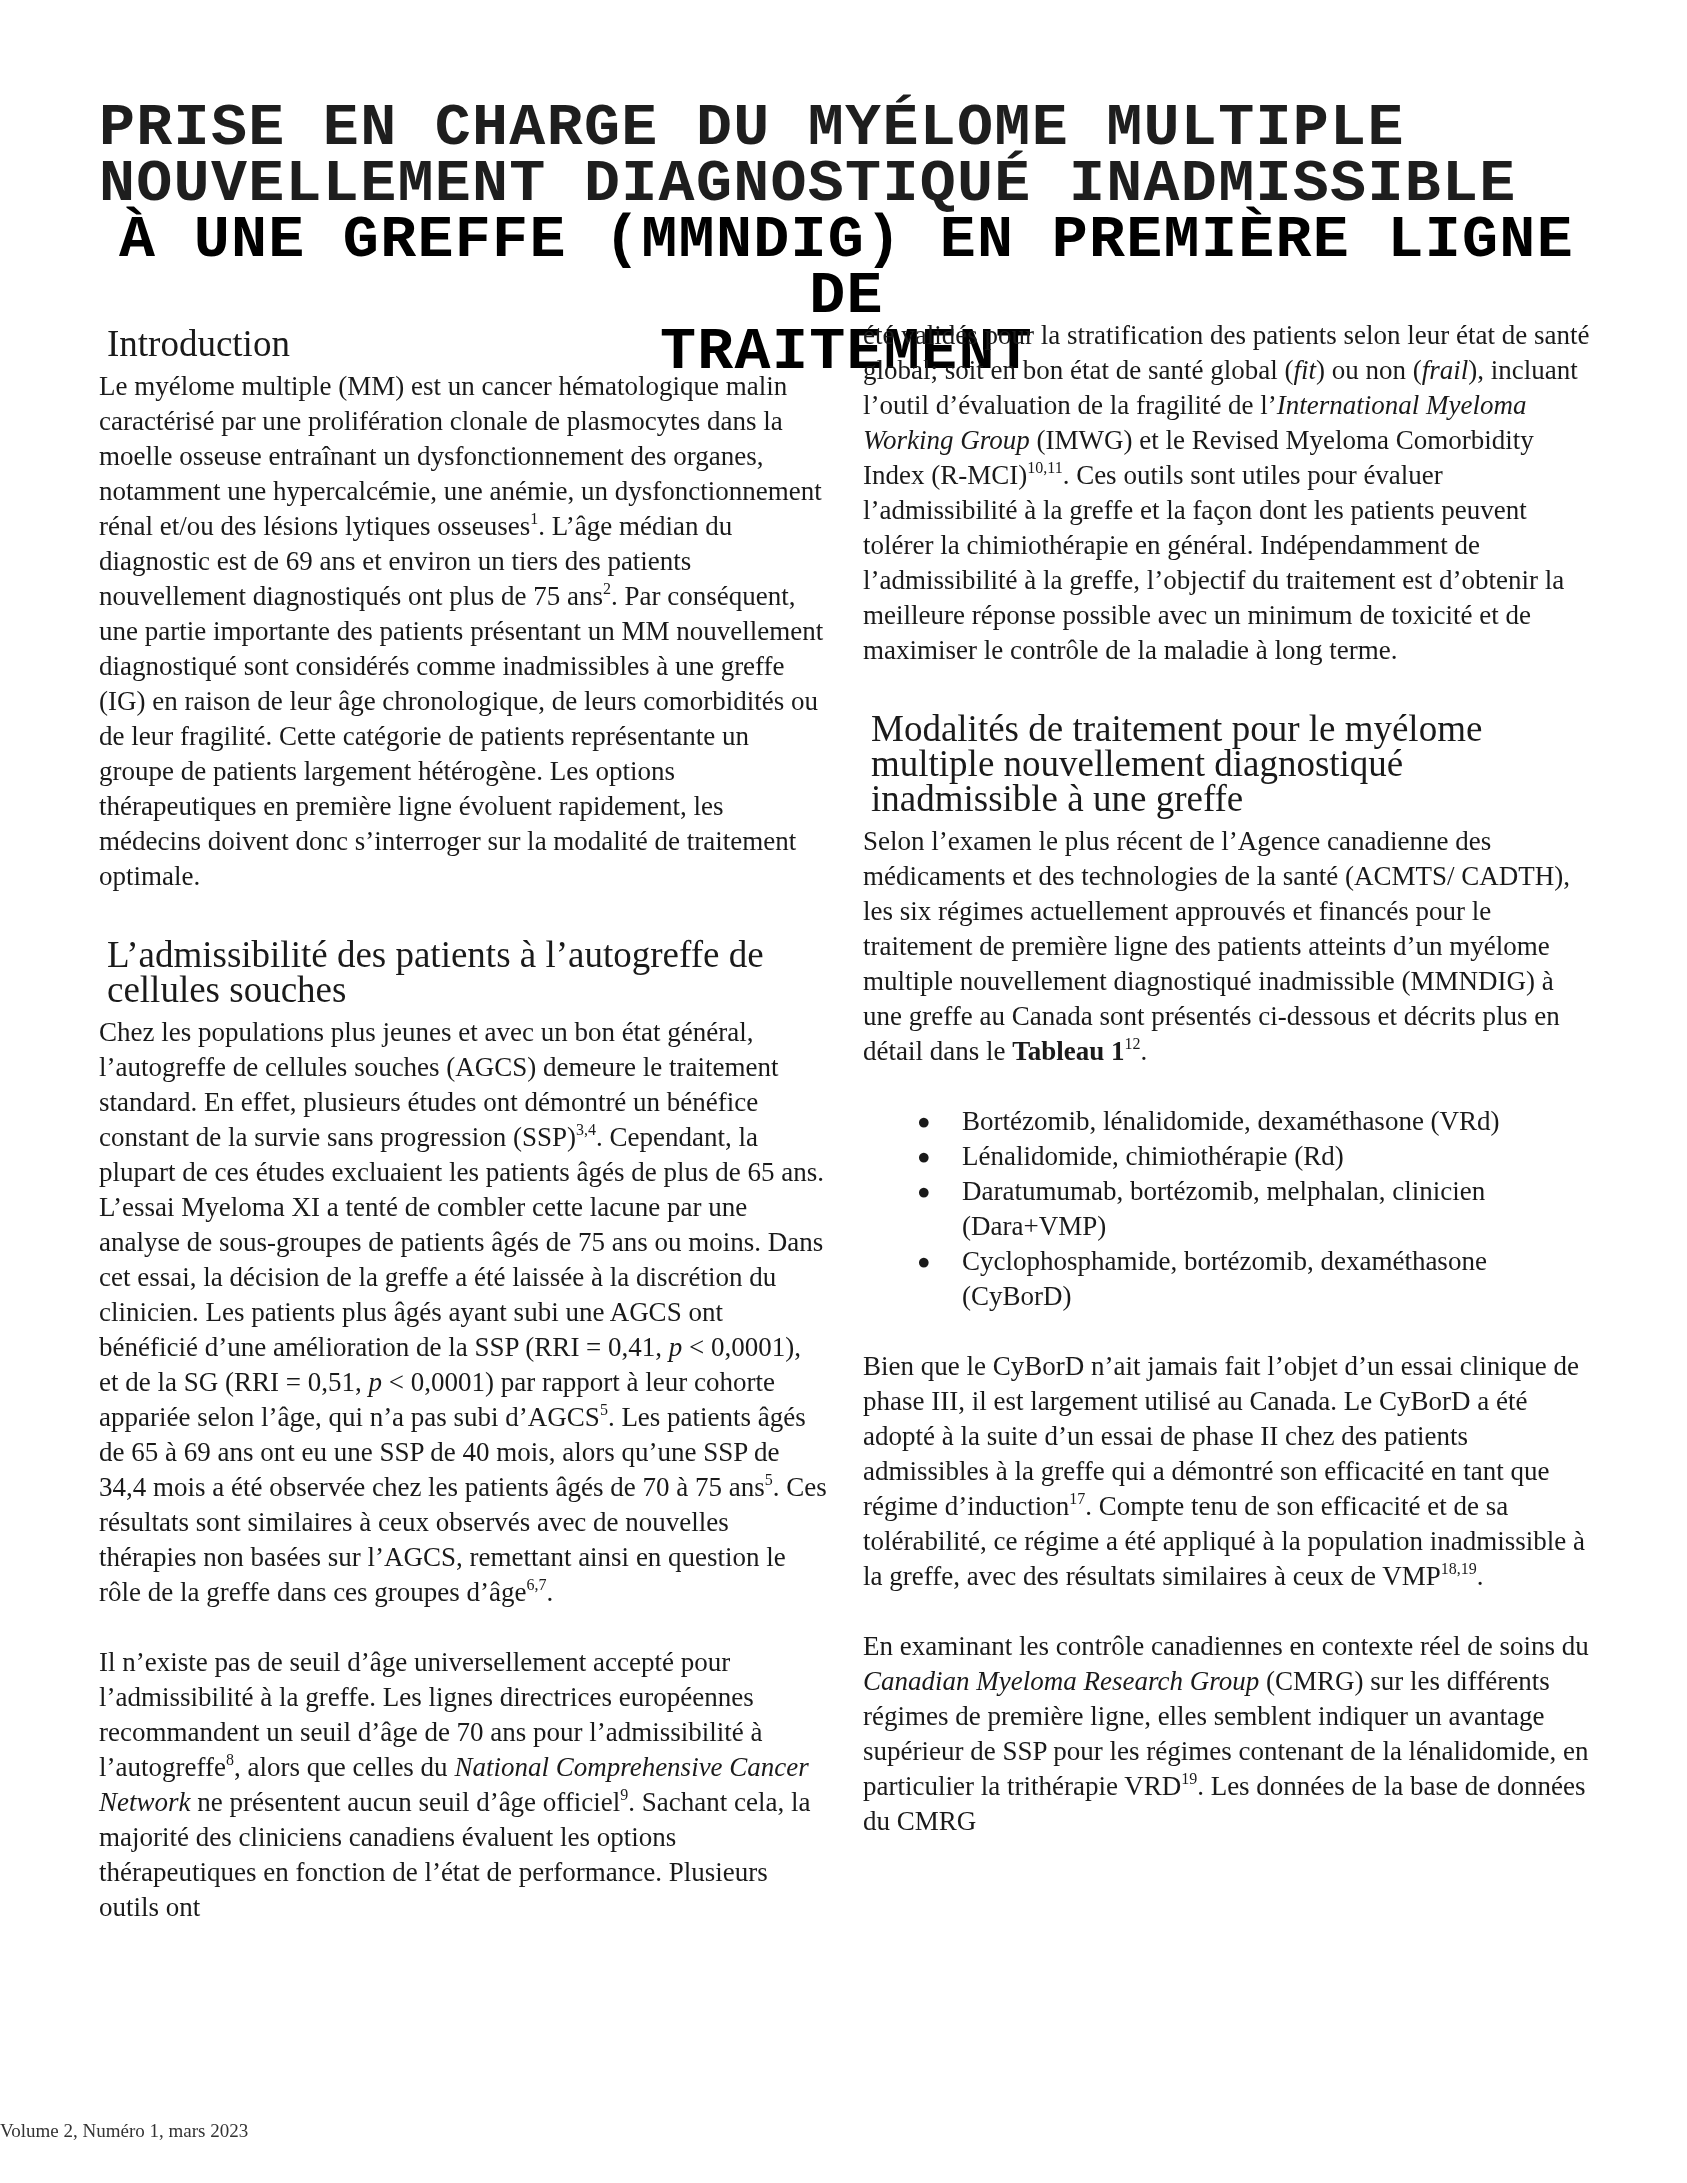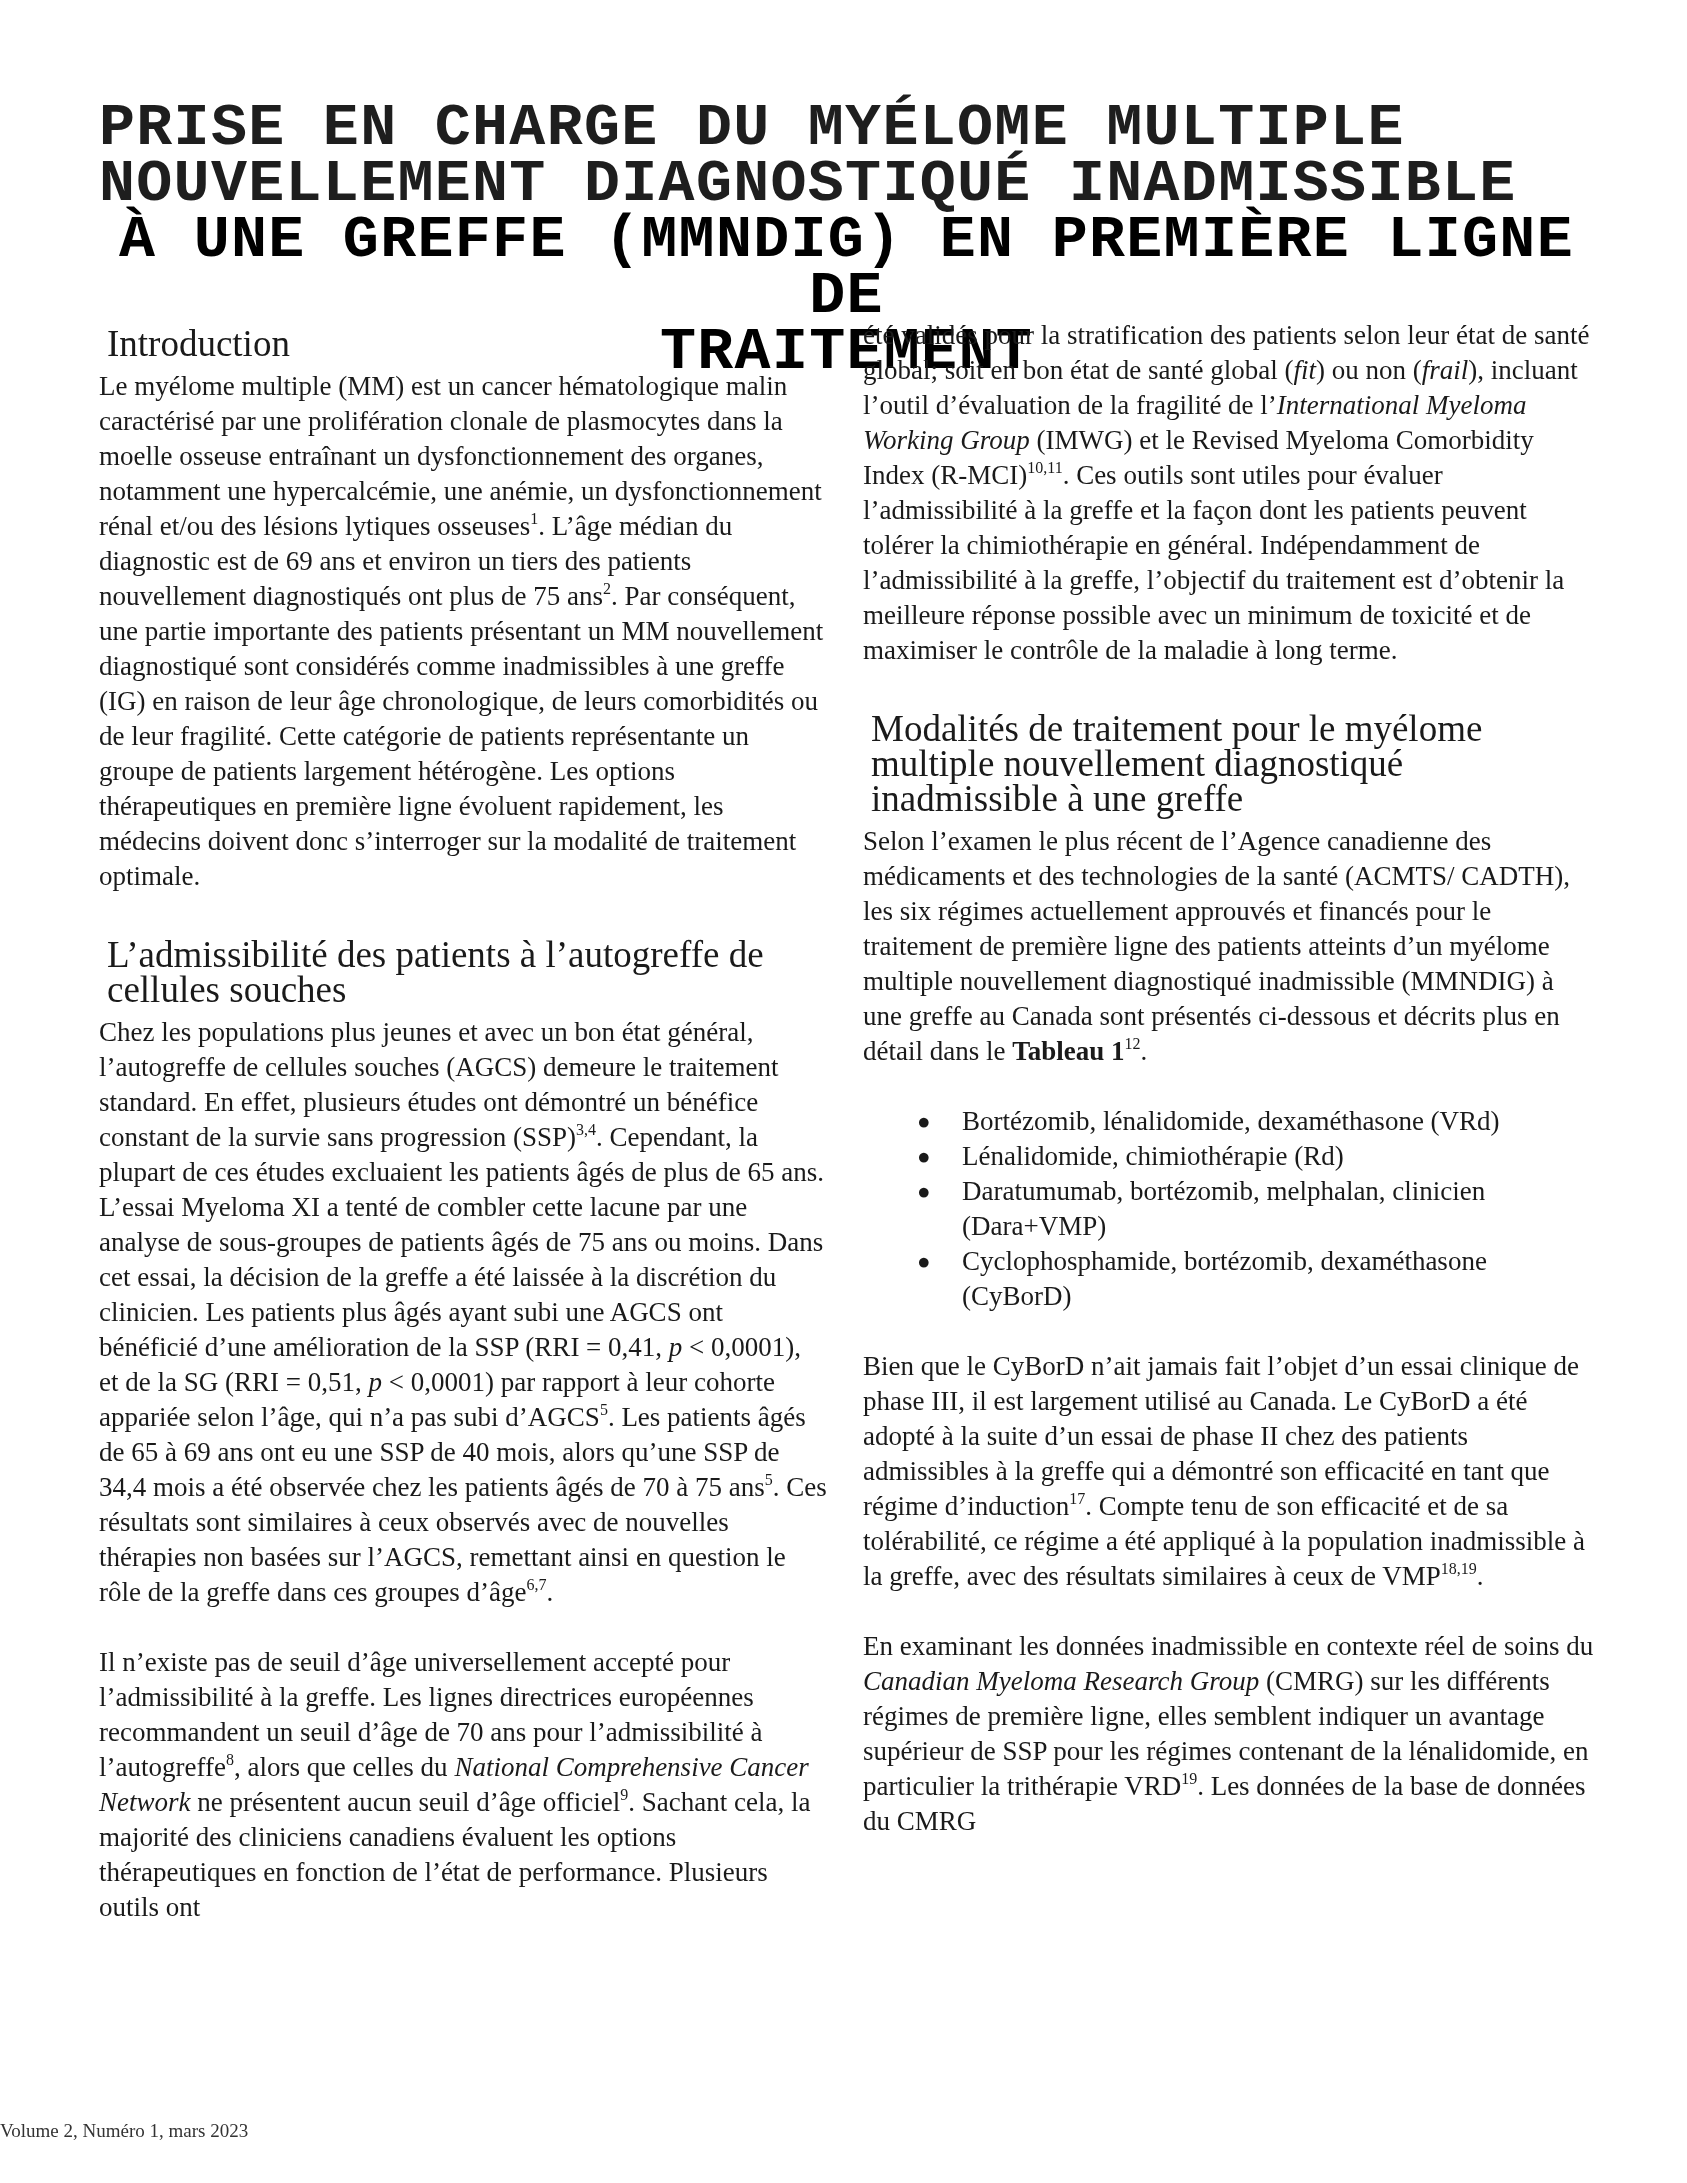--- a/index.html
+++ b/index.html
@@ -47,17 +47,17 @@
   <div class="gap"></div>
   <ul class="bullets">
     <li>Bortézomib, lénalidomide, dexaméthasone (VRd)</li>
     <li>Lénalidomide, chimiothérapie (Rd)</li>
     <li>Daratumumab, bortézomib, melphalan, clinicien (Dara+VMP)</li>
     <li>Cyclophosphamide, bortézomib, dexaméthasone (CyBorD)</li>
   </ul>
   <div class="gap"></div>
   <p><span>Bien que le CyBorD n’ait jamais fait l’objet d’un essai clinique de phase III, il est largement utilisé au Canada. Le CyBorD a été adopté à la suite d’un essai de phase II chez des patients admissibles à la greffe qui a démontré son efficacité en tant que régime d’induction</span><sup>17</sup><span>. Compte tenu de son efficacité et de sa tolérabilité, ce régime a été appliqué à la population inadmissible à la greffe, avec des résultats similaires à ceux de VMP</span><sup>18,19</sup><span>.</span></p>
   <div class="gap"></div>
-  <p><span>En examinant les données inadmissible en contexte réel de soins du </span><i>Canadian Myeloma Research Group</i><span> (CMRG) sur les différents régimes de première ligne, elles semblent indiquer un avantage supérieur de SSP pour les régimes contenant de la lénalidomide, en particulier la trithérapie VRD</span><sup>19</sup><span>. Les données de la base de données du CMRG</span></p>
+  <p><span>En examinant les contrôle canadiennes en contexte réel de soins du </span><i>Canadian Myeloma Research Group</i><span> (CMRG) sur les différents régimes de première ligne, elles semblent indiquer un avantage supérieur de SSP pour les régimes contenant de la lénalidomide, en particulier la trithérapie VRD</span><sup>19</sup><span>. Les données de la base de données du CMRG</span></p>
 </div>
 
 <div class="footer">Volume 2, Numéro 1, mars 2023</div>
 
 
 </body></html>

